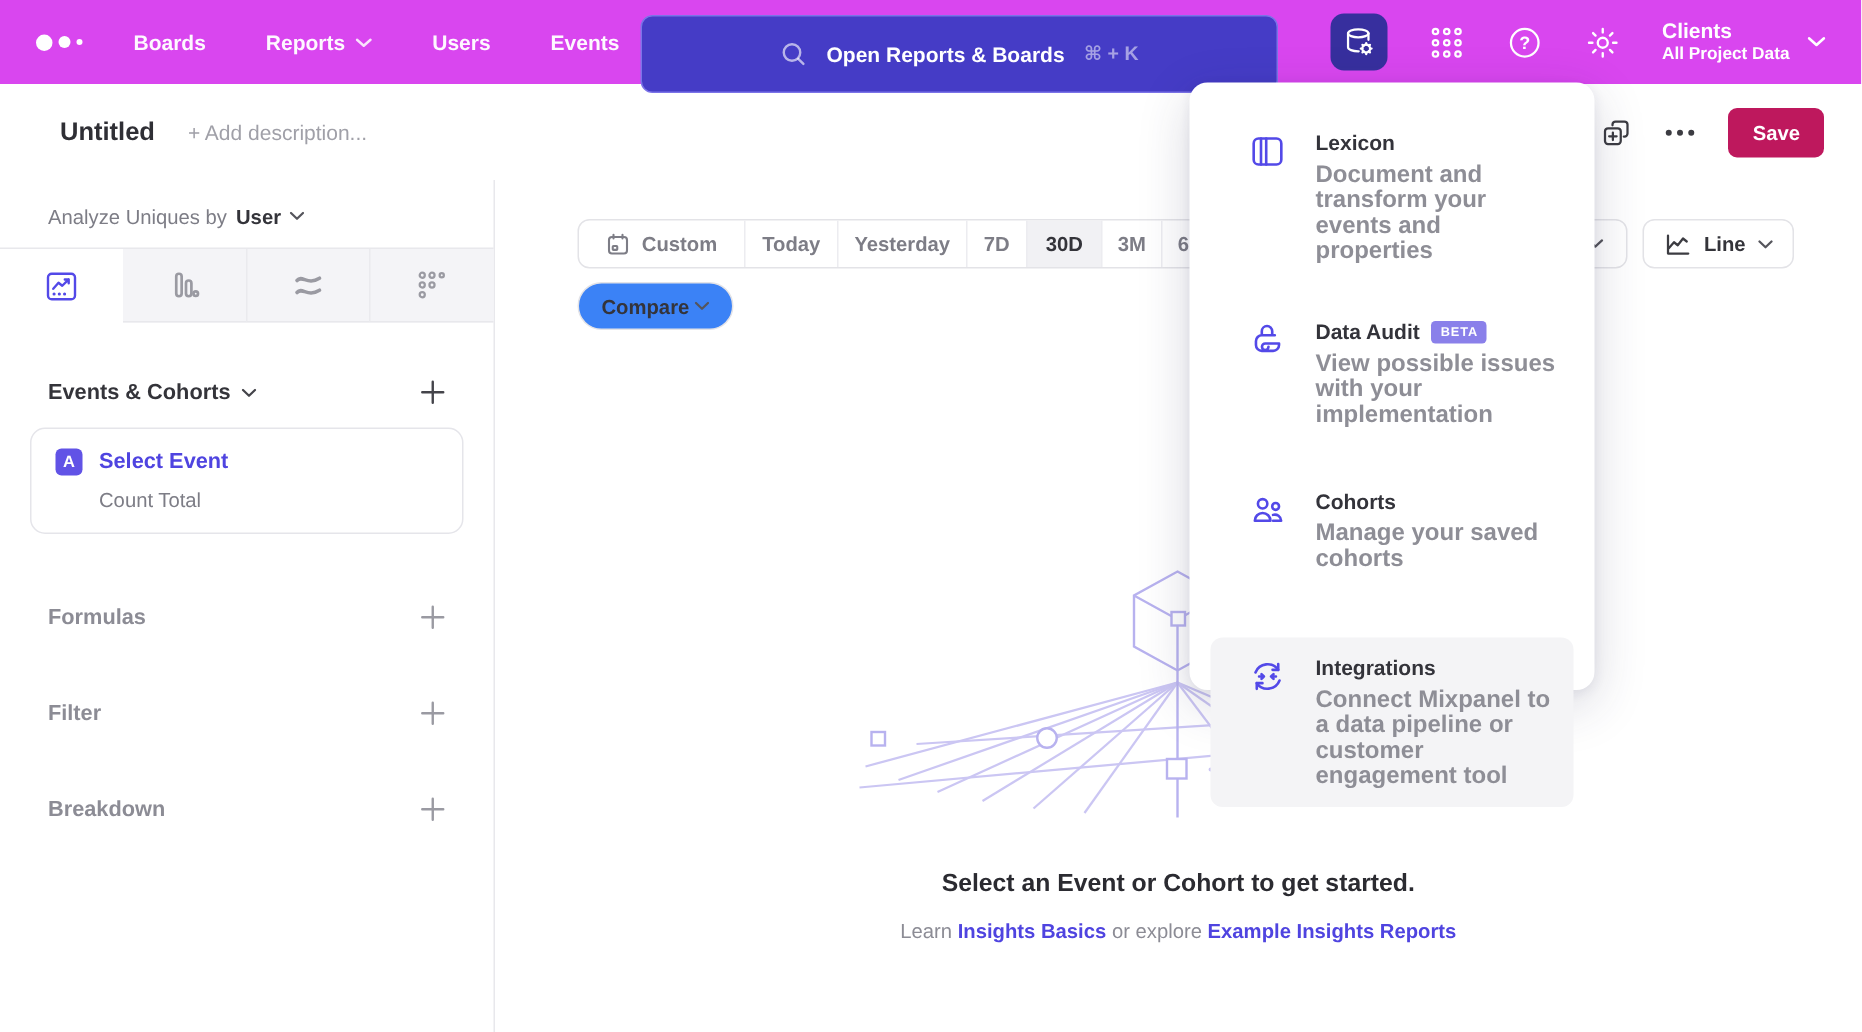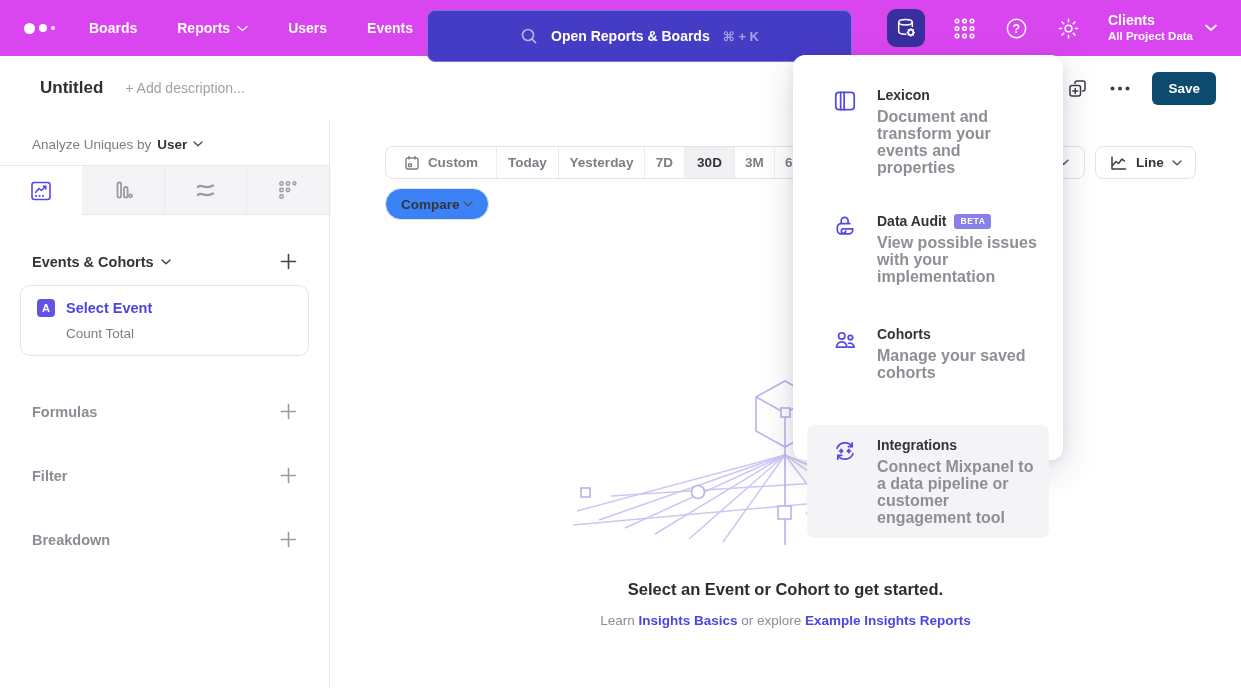--- a/index.html
+++ b/index.html
@@ -27,21 +27,21 @@
   .project .p-label { font-size:14px; font-weight:700; line-height:17px; }
   .project .p-scope { font-size:11.5px; font-weight:700; line-height:15px; }
 
   
   .toolbar { height:64px; display:flex; align-items:center; padding:0 25px 0 40px; }
   .report-title { font-size:17px; font-weight:700; color:#2f2f35; cursor:text; }
   .report-desc { margin-left:22px; font-size:14px; color:#a0a0a8; cursor:text; }
   .toolbar-right { margin-left:auto; display:flex; align-items:center; }
   .tb-icon { cursor:pointer; display:flex; align-items:center; justify-content:center; }
   .dots-icon { margin:0 22px; }
-  .save-btn { background:#0c4a6e; color:#fff; font-size:13.5px; font-weight:700; border:none; border-radius:6px; padding:9px 16px; cursor:pointer; font-family:inherit; }
+  .save-btn { background:#be185d; color:#fff; font-size:13.5px; font-weight:700; border:none; border-radius:6px; padding:9px 16px; cursor:pointer; font-family:inherit; }
 
   
   .content { display:flex; height:568px; }
   .sidebar { width:330px; border-right:1px solid #e8e8ec; flex-shrink:0; }
   .main { position:relative; flex:1; padding:26px 0 16px 55px; }
 
   
   .analyze { padding:12px 0 0 32px; height:36px; display:flex; align-items:center; gap:6px; font-size:13.5px; }
   .analyze .a-prefix { color:#7d7d86; }
   .analyze .a-value { color:#34343a; font-weight:700; display:flex; align-items:center; gap:6px; cursor:pointer; }

